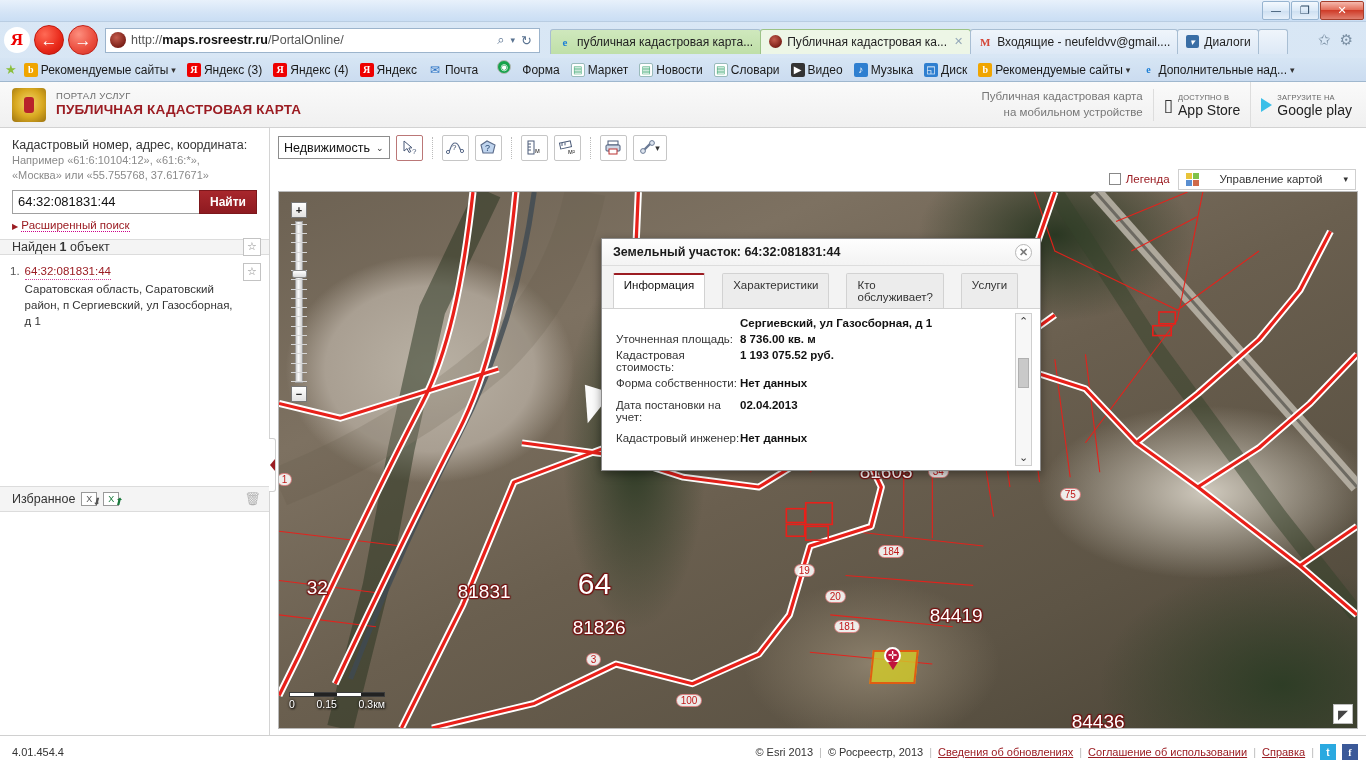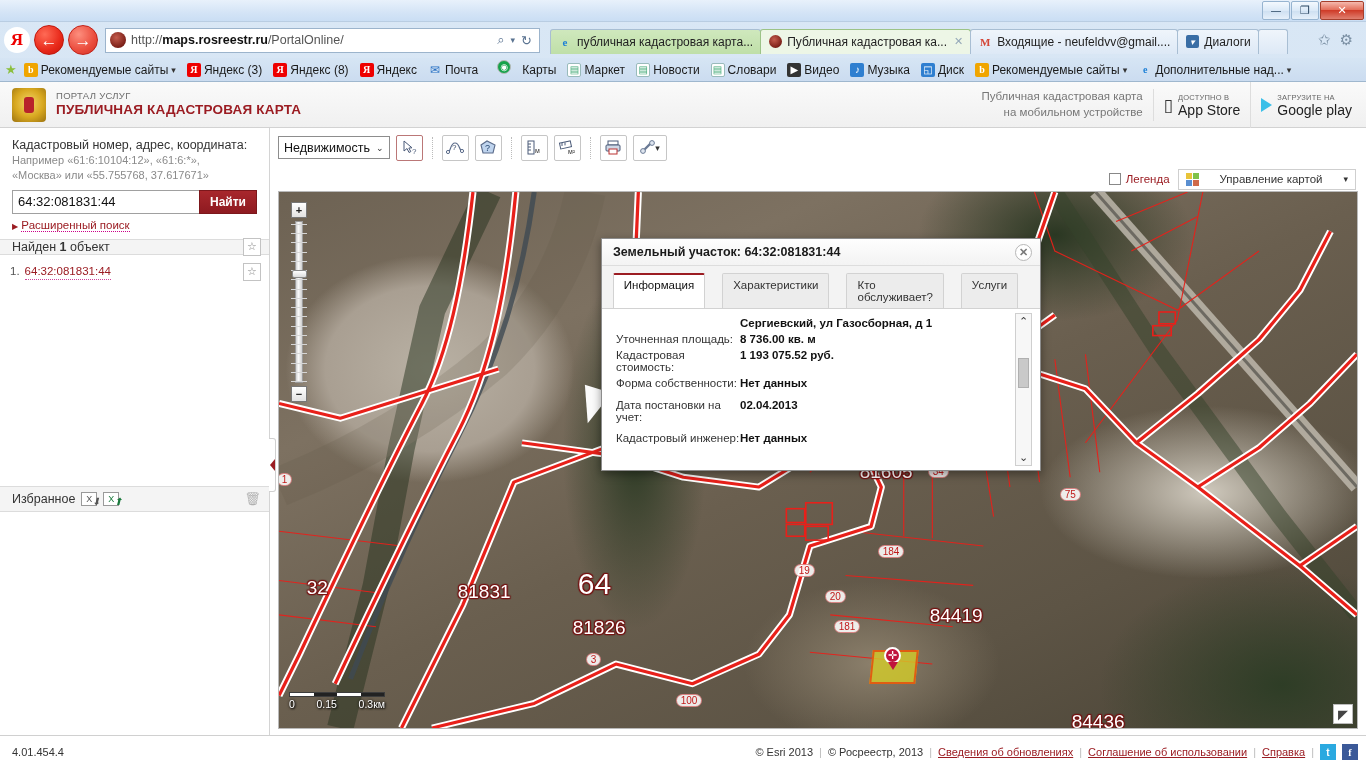--- a/index.html
+++ b/index.html
@@ -489,33 +489,33 @@
         <span class="fi bing">b</span>
         <span>Рекомендуемые сайты</span>
         <span class="caret">▾</span>
       </div>
     <div class="fav">
         <span class="fi ya">Я</span>
         <span>Яндекс (3)</span>
       </div>
     <div class="fav">
         <span class="fi ya">Я</span>
-        <span>Яндекс (8)</span>
+        <span>Яндекс (4)</span>
       </div>
     <div class="fav">
         <span class="fi ya">Я</span>
         <span>Яндекс</span>
       </div>
     <div class="fav">
         <span class="fi mail">✉</span>
         <span>Почта</span>
       </div>
     <div class="fav">
         <span class="fi map">◉</span>
-        <span>Карты</span>
+        <span>Форма</span>
       </div>
     <div class="fav">
         <span class="fi doc">▤</span>
         <span>Маркет</span>
       </div>
     <div class="fav">
         <span class="fi doc">▤</span>
         <span>Новости</span>
       </div>
     <div class="fav">
@@ -600,20 +600,21 @@
           <div class="star-btn">
               <span>☆</span>
             </div>
         </div>
 
         <div class="results">
           <div class="result">
             <span class="res-num">1.</span>
             <span class="res-body">
               <span class="res-link">64:32:081831:44</span>
+              <div class="res-addr">Саратовская область, Саратовский район, п Сергиевский, ул Газосборная, д 1</div>
             </span>
             <span class="star-btn">
                 <span>☆</span>
               </span>
           </div>
         </div>
 
         <div class="fav-bar">
           <span>Избранное</span>
           <span class="xls blue">X<i class="arr">⬇</i></span>

